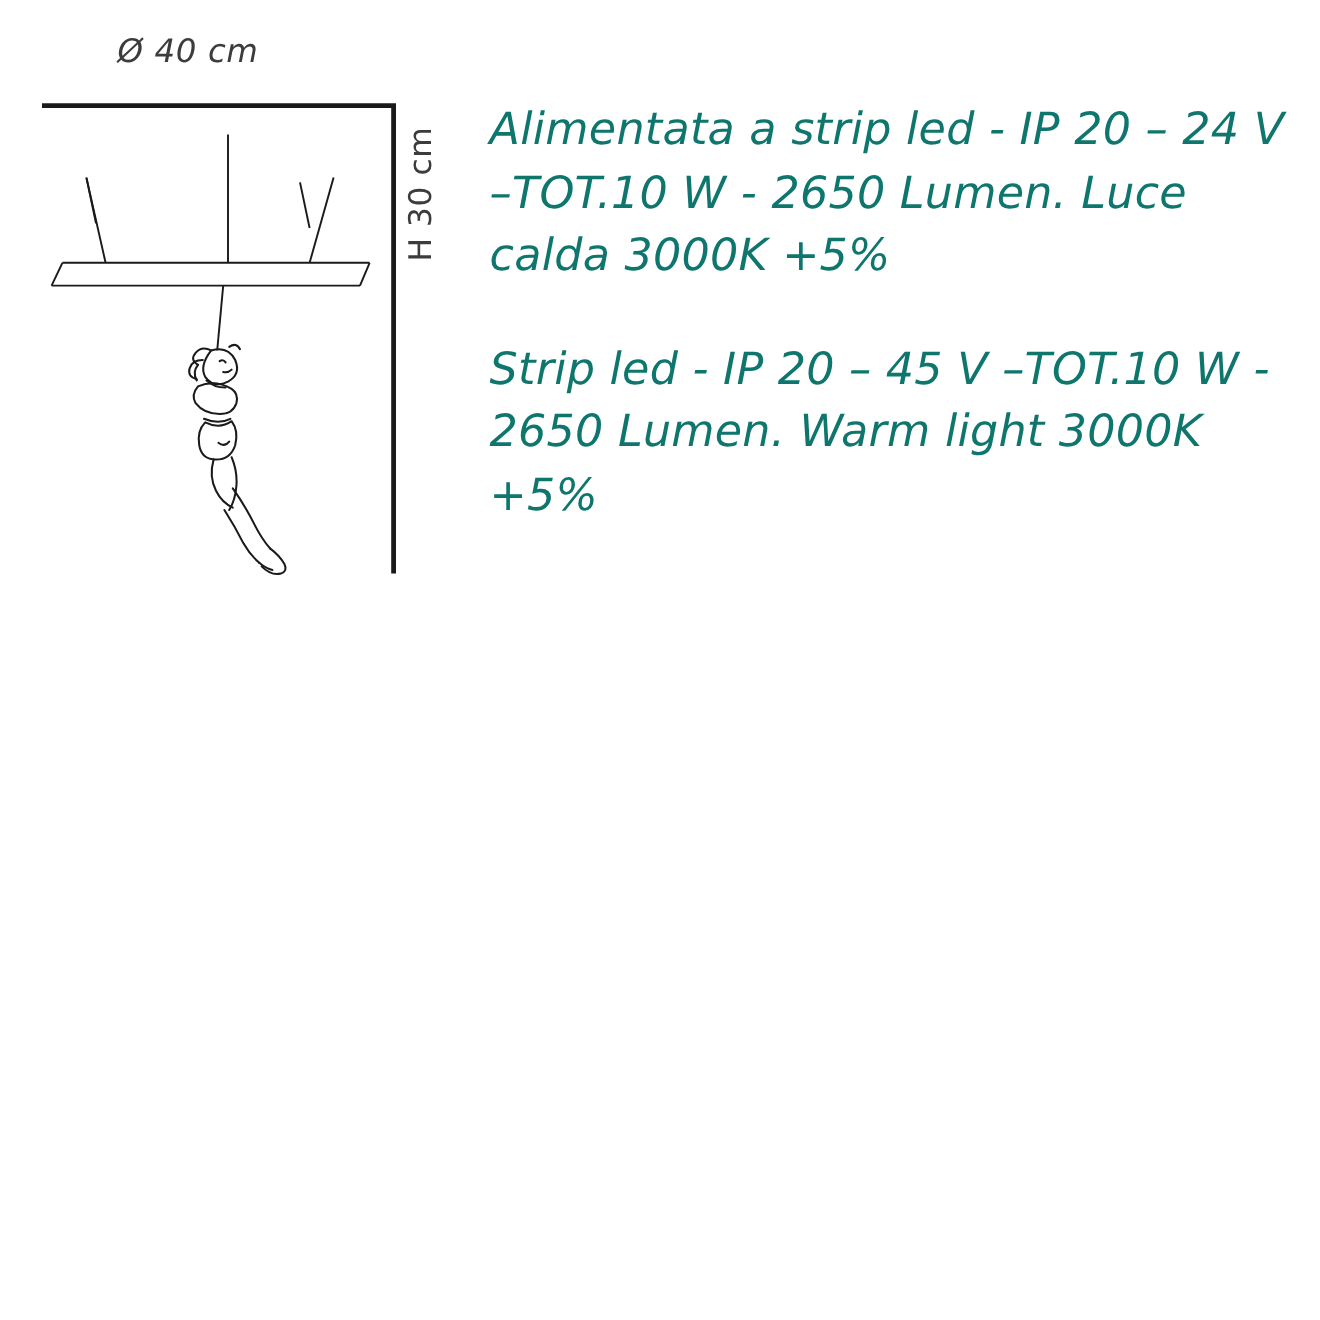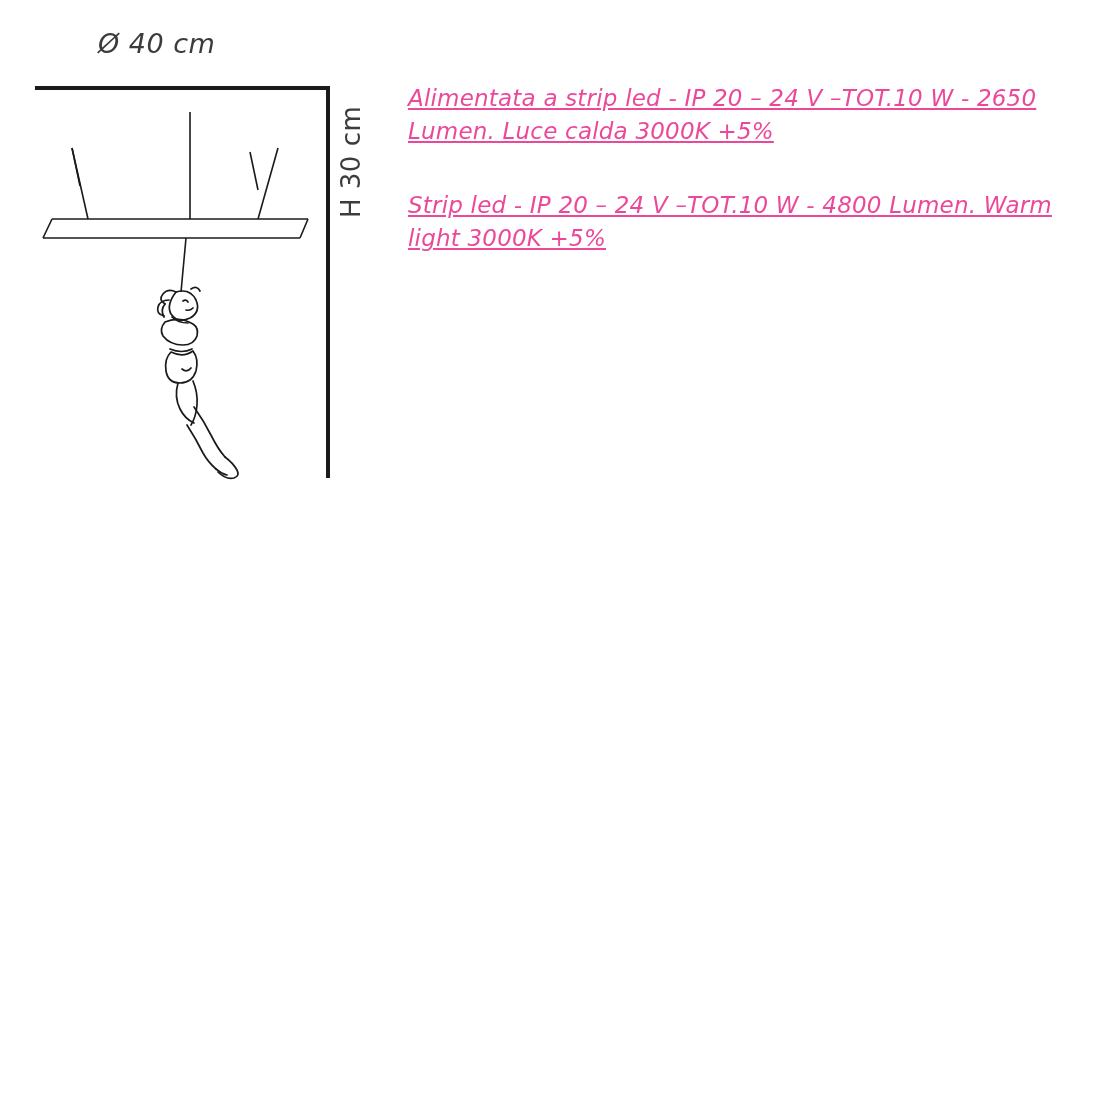--- a/index.html
+++ b/index.html
@@ -51,25 +51,24 @@
   
   .spec-block {
     position: absolute;
     left: 408px;
     top: 82px;
     width: 690px;
   }
   .spec-par {
     font-family: "DejaVu Sans", sans-serif;
     font-style: italic;
-    font-size: 23px;
+    font-size: 37px;
     line-height: 1.42;
-    color: #ec4899;
+    color: #0f766e;
     letter-spacing: 0.2px;
-    text-decoration: underline;
   }
   .spec-par.second {
     margin-top: 42px;
   }
 </style>
 </head>
 <body>
 
 <div class="dim-width">Ø 40 cm</div>
 
@@ -140,14 +139,14 @@
       <path d="M225 457 q8 6 12 13 q3 6 -3 8 q-8 2 -16 -6"></path>
       <path d="M216 469 q6 5 11 6"></path>
 
       <path d="M165 304 q-5 6 -1 13"></path>
     </g>
   </svg>
 </div>
 
 <div class="spec-block">
   <div class="spec-par first">Alimentata a strip led  - IP 20 – 24 V –TOT.10 W  - 2650 Lumen. Luce calda 3000K +5%</div>
-  <div class="spec-par second">Strip led  - IP 20 – 24 V –TOT.10 W  - 4800 Lumen. Warm light 3000K +5%</div>
+  <div class="spec-par second">Strip led  - IP 20 – 45 V –TOT.10 W  - 2650 Lumen. Warm light 3000K +5%</div>
 </div>
 
 </body></html>

